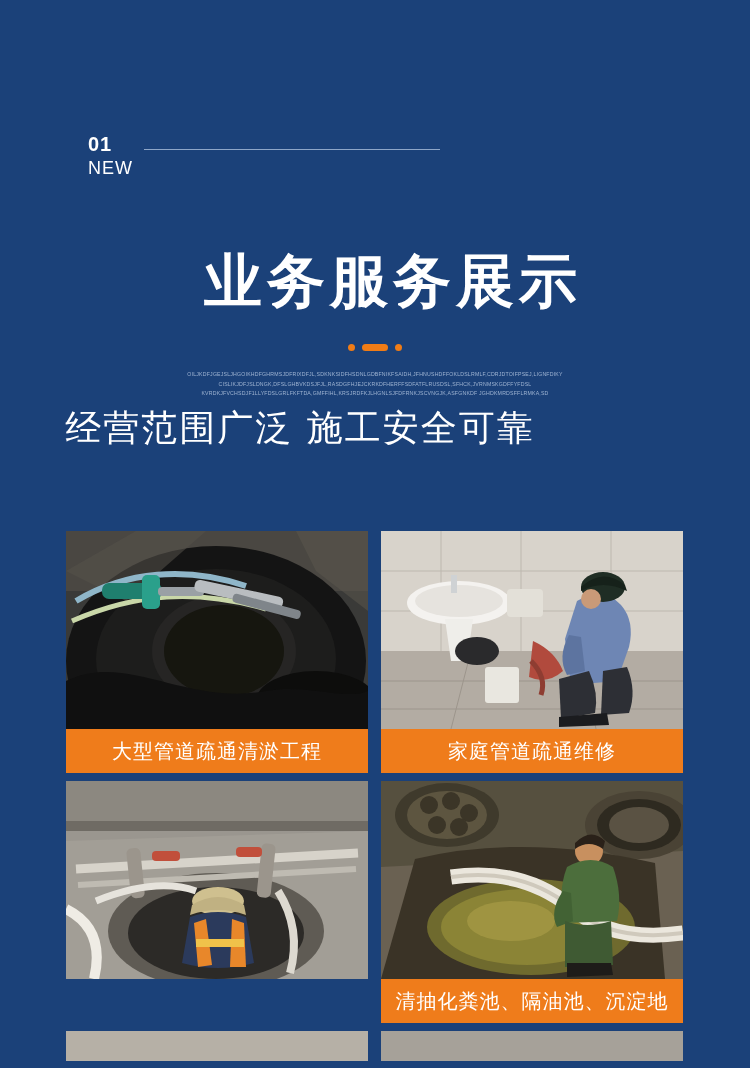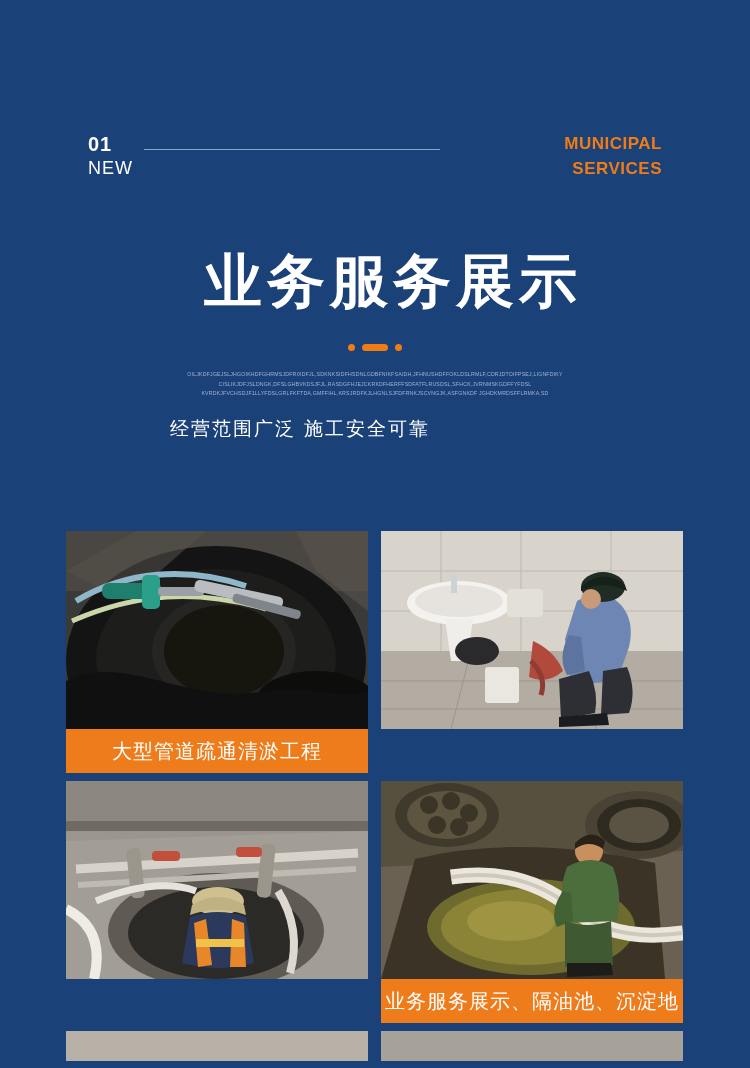--- a/index.html
+++ b/index.html
@@ -117,25 +117,25 @@
     line-height: 1.85;
     letter-spacing: 0.2px;
     font-family: "Liberation Sans", sans-serif;
     white-space: nowrap;
   }
 
   
   .subtitle {
     position: absolute;
     left: 0;
-    top: 416px;
+    top: 404px;
     width: 600px;
     text-align: center;
     color: #ffffff;
-    font-size: 19px;
+    font-size: 36px;
     letter-spacing: 2px;
     font-family: "DejaVu Sans", "Liberation Sans", sans-serif;
   }
 
   
   .grid {
     position: absolute;
     left: 66px;
     top: 531px;
     width: 618px;
@@ -177,24 +177,20 @@
 <body>
 
 <div class="page">
 
   <div class="header">
     <div class="header-left">
       <div class="num">01</div>
       <div class="new">NEW</div>
     </div>
     <div class="header-rule"></div>
-    <div class="header-right">
-      <div>MUNICIPAL</div>
-      <div>SERVICES</div>
-    </div>
   </div>
 
   <div class="main-title">业务服务展示</div>
 
   <div class="dots">
     <span class="dot"></span>
     <span class="bar"></span>
     <span class="dot"></span>
   </div>
 
@@ -268,20 +264,21 @@
           <path d="M208 140 q10 22 6 42 l-34 6 l-2 -40 z" fill="#2d2f35"></path>
           <path d="M246 136 q10 24 2 46 l-28 2 l2 -44 z" fill="#2d2f35"></path>
           <path d="M178 186 l48 -4 l2 12 l-50 2 z" fill="#1b1c1f"></path>
 
           <rect x="104" y="136" width="34" height="36" rx="3" fill="#e9e7e0"></rect>
           <path d="M152 110 q22 10 30 30 q-16 14 -34 6 z" fill="#b14a3d"></path>
           <path d="M150 130 q16 16 10 34" stroke="#8e3d32" stroke-width="5" fill="none"></path>
           <ellipse cx="96" cy="120" rx="22" ry="14" fill="#2a2a2c"></ellipse>
         </svg>
       </div>
+      <div class="caption">家庭管道疏通维修</div>
     </div>
 
     <div class="card">
       <div class="photo">
         <svg class="scene" viewBox="0 0 302 198" preserveAspectRatio="xMidYMid slice">
           <rect x="0" y="0" width="302" height="198" fill="#9a968f"></rect>
           <rect x="0" y="0" width="302" height="48" fill="#8c8880"></rect>
           <rect x="0" y="40" width="302" height="10" fill="#6f6b64"></rect>
           <path d="M0 60 L302 50 L302 198 L0 198 Z" fill="#a29e96"></path>
           <ellipse cx="150" cy="150" rx="108" ry="58" fill="#5f5b54"></ellipse>
@@ -335,21 +332,21 @@
           <path d="M70 96 q70 -10 120 30 q40 36 112 26" stroke="#cfc9bc" stroke-width="4" fill="none"></path>
 
           <circle cx="208" cy="70" r="14" fill="#c8905f"></circle>
           <path d="M194 62 q16 -16 30 -2 l-2 8 q-14 -10 -28 0 z" fill="#2a2119"></path>
           <path d="M186 86 q24 -14 46 0 q10 28 4 54 l-52 2 q-8 -30 2 -56 z" fill="#4c6e3c"></path>
           <path d="M182 110 q-14 20 -6 36 l16 -6 l-2 -28 z" fill="#426234"></path>
           <path d="M184 140 q22 8 46 0 l2 44 l-48 2 z" fill="#3f5a33"></path>
           <path d="M186 182 l44 0 l2 12 l-46 2 z" fill="#1e1c19"></path>
         </svg>
       </div>
-      <div class="caption">业务服务展示、隔油池、沉淀地</div>
+      <div class="caption">清抽化粪池、隔油池、沉淀地</div>
     </div>
 
     <div class="card partial">
       <div class="photo">
         <svg class="scene" viewBox="0 0 302 30" preserveAspectRatio="xMidYMin slice">
           <rect x="0" y="0" width="302" height="30" fill="#c6c0b6"></rect>
           <rect x="0" y="0" width="302" height="14" fill="#d4cfc6"></rect>
           <rect x="120" y="0" width="70" height="30" fill="#b6b0a6"></rect>
         </svg>
       </div>

